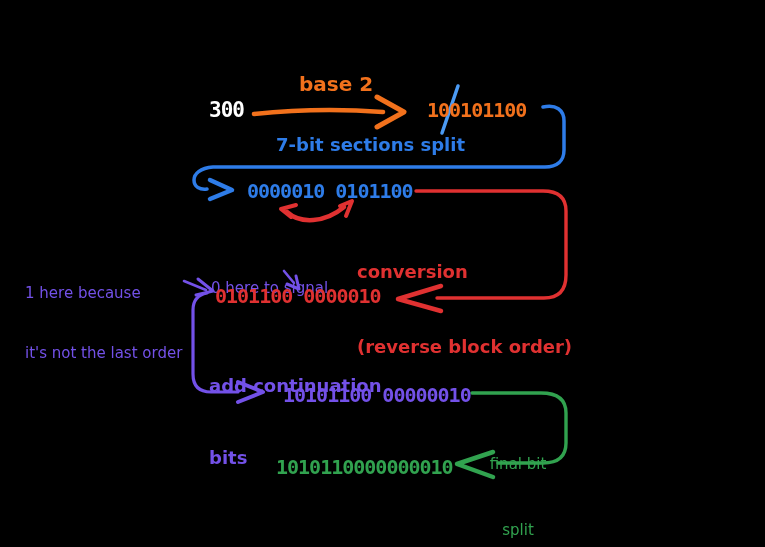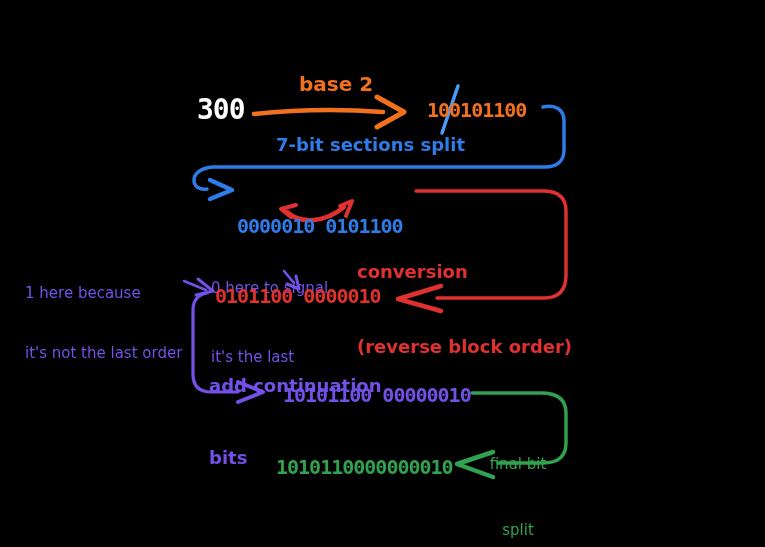--- a/index.html
+++ b/index.html
@@ -85,43 +85,42 @@
       <path class="ln s-purple" stroke-width="3.2" d="M207,293 C197,295 193,301 193,310 L193,374 C193,386 199,392 211,392 L238,392"></path>
       <polyline class="ln s-purple" stroke-width="4" points="238,382 263,392 238,402"></polyline>
     </g>
 
     <g>
       <path class="ln s-green" stroke-width="3.4" d="M472,393 L541,393 C558,393 566,400 566,413 L566,443 C566,457 558,463 543,463 L498,463"></path>
       <polyline class="ln s-green" stroke-width="4.5" points="493,452 457,464 493,477"></polyline>
     </g>
   </svg>
 
-  <div class="abs bin c-white" style="left:197px;top:99px;font-size:28px;">300</div>
+  <div class="abs bin c-white" style="left:209px;top:99px;font-size:21px;">300</div>
 
   <div class="abs lbl c-orange" style="left:299px;top:72px;font-size:20px;">base 2</div>
 
   <div class="abs bin c-orange" style="left:427px;top:99px;">100101100</div>
 
   <div class="abs lbl c-blue" style="left:276px;top:132px;">7-bit sections split</div>
 
-  <div class="abs bin c-blue" style="left:237px;top:180px;margin-top:35px;">0000010 0101100</div>
+  <div class="abs bin c-blue" style="left:247px;top:180px;">0000010 0101100</div>
 
   <div class="abs lbl c-red" style="left:357px;top:209px;">
     <div>conversion</div>
     <div>(reverse block order)</div>
   </div>
 
   <div class="abs note c-purple" style="left:25px;top:243px;">
     <div>1 here because</div>
     <div>it's not the last order</div>
   </div>
 
   <div class="abs note c-purple" style="left:211px;top:231px;line-height:23px;">
     <div>0 here to signal</div>
-    <div>it's the last</div>
   </div>
 
   <div class="abs bin c-red" style="left:215px;top:285px;">0101100 0000010</div>
 
   <div class="abs lbl c-purple" style="left:209px;top:326px;line-height:24px;">
     <div>add continuation</div>
     <div>bits</div>
   </div>
 
   <div class="abs bin c-purple" style="left:283px;top:384px;">10101100 00000010</div>

